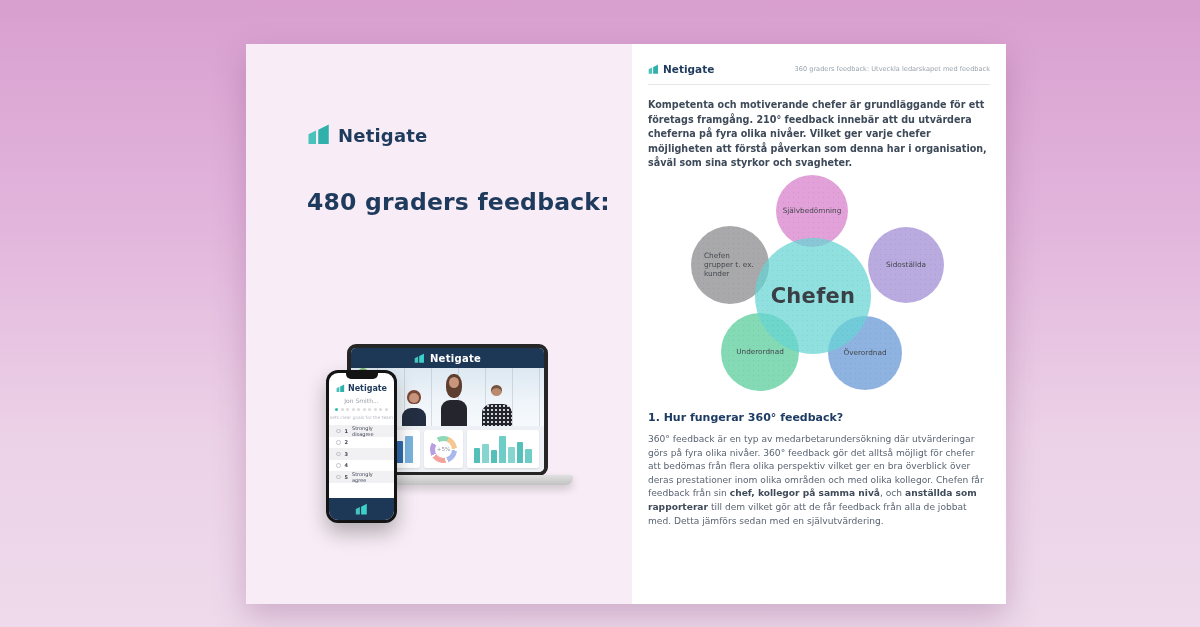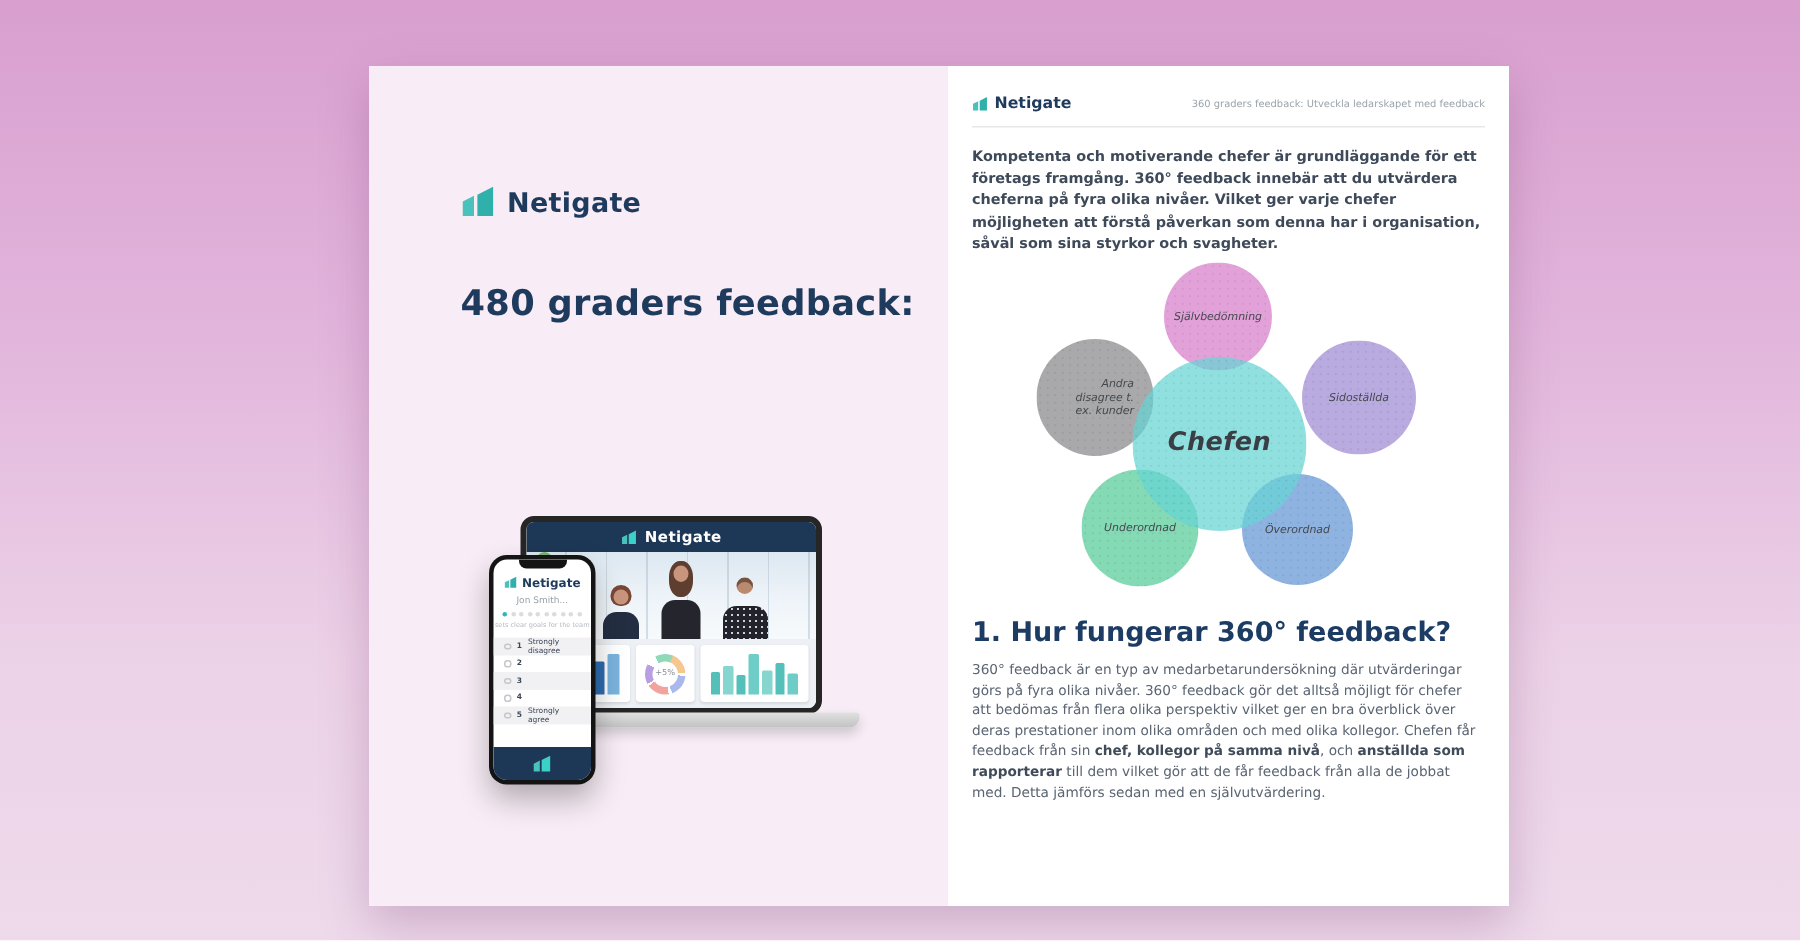--- a/index.html
+++ b/index.html
@@ -89,31 +89,31 @@
   
   .page-right { position:relative; width:374px; height:560px; background:#fff; padding:0 16px; }
   .rp-header { display:flex; justify-content:space-between; align-items:center; padding:19px 0 9px;
                border-bottom:1px solid #e7e7e7; }
   .rp-header .lg { display:flex; align-items:center; gap:4px; }
   .rp-header .word { font-size:10.5px; font-weight:700; color:#1e3a5c; }
   .rp-header .doc-title { font-size:6.6px; color:#9aa3ab; }
   .rp-intro { margin-top:13px; font-size:9.6px; font-weight:600; color:#3e4a59; line-height:1.52; }
   .venn { position:relative; height:224px; margin-top:2px; }
   .vc { position:absolute; border-radius:50%; display:flex; align-items:center; justify-content:center;
-        text-align:right; font-size:7.3px; color:#44484e; line-height:1.25;
-        background-image:radial-gradient(rgba(0,0,0,.07) .7px, transparent .8px); background-size:5px 5px;font-style:italic; }
+        text-align:left; font-size:7.3px; color:#44484e; line-height:1.25;
+        background-image:radial-gradient(rgba(0,0,0,.07) .7px, transparent .8px); background-size:5px 5px; }
   .vc-pink  { left:128px; top:2px;   width:72px; height:72px; background-color:rgba(219,139,208,.8); }
   .vc-gray  { left:43px;  top:53px;  width:78px; height:78px; background-color:rgba(148,148,150,.8); }
   .vc-purp  { left:220px; top:54px;  width:76px; height:76px; background-color:rgba(158,137,210,.72); }
   .vc-green { left:73px;  top:140px; width:78px; height:78px; background-color:rgba(98,208,160,.78); }
   .vc-blue  { left:180px; top:143px; width:74px; height:74px; background-color:rgba(100,150,212,.72); }
   .vc-teal  { left:107px; top:65px;  width:116px; height:116px; background-color:rgba(103,212,212,.72); z-index:2; }
-  .vc-teal .center-label { font-size:17px; font-weight:700; color:#3a3f45; letter-spacing:.3px; }
+  .vc-teal .center-label { font-size:21px; font-weight:700; color:#3a3f45; letter-spacing:.3px; }
   .vc-gray span { width:52px; display:inline-block; }
-  .rp-h2 { margin-top:14px; font-size:18px; font-weight:700; color:#1d3c64; }
+  .rp-h2 { margin-top:14px; font-size:11px; font-weight:700; color:#1d3c64; }
   .rp-p { margin-top:9px; font-size:9.1px; color:#5a6472; line-height:1.5; }
   .rp-p .b { font-weight:700; color:#404b59; }
   .rp-footer { position:absolute; left:0; bottom:0; width:100%; height:31px; background:#f3f1f2;
                display:flex; align-items:center; justify-content:center; }
   .rp-footer a { font-size:6.6px; color:#6a6a6a; text-decoration:underline; }
 
   .nmark { flex:none; display:inline-block; }
 </style>
 </head>
 <body>
@@ -255,28 +255,28 @@
         <div class="lg">
           <svg class="nmark" width="11" height="11" viewBox="0 0 32 32">
             <polygon points="2,15 12,10 12,28 2,28" fill="#49c2bb"></polygon>
             <polygon points="15,9 29,2 29,28 15,28" fill="#2fb0aa"></polygon>
           </svg>
           <span class="word">Netigate</span>
         </div>
         <span class="doc-title">360 graders feedback: Utveckla ledarskapet med feedback</span>
       </div>
 
-      <p class="rp-intro">Kompetenta och motiverande chefer är grundläggande för ett företags framgång. 360° feedback innebär att du utvärdera cheferna på fyra olika nivåer. Vilket ger varje chefer möjligheten att förstå påverkan som denna har i organisation, såväl som sina styrkor och svagheter.</p>
+      <p class="rp-intro">Kompetenta och motiverande chefer är grundläggande för ett företags framgång. 210° feedback innebär att du utvärdera cheferna på fyra olika nivåer. Vilket ger varje chefer möjligheten att förstå påverkan som denna har i organisation, såväl som sina styrkor och svagheter.</p>
 
       <div class="venn">
         <div class="vc vc-pink">
             <span>Självbedömning</span>
           </div>
         <div class="vc vc-gray">
-            <span>Andra disagree t. ex. kunder</span>
+            <span>Chefen grupper t. ex. kunder</span>
           </div>
         <div class="vc vc-purp">
             <span>Sidoställda</span>
           </div>
         <div class="vc vc-green">
             <span>Underordnad</span>
           </div>
         <div class="vc vc-blue">
             <span>Överordnad</span>
           </div>

